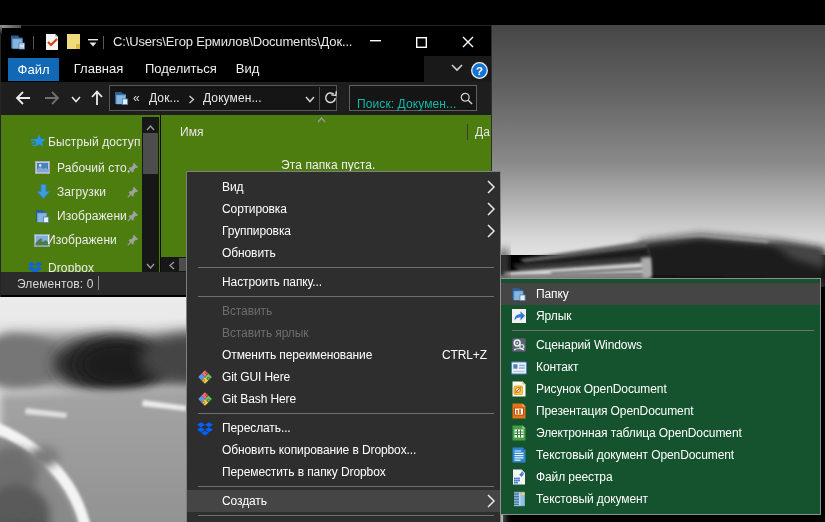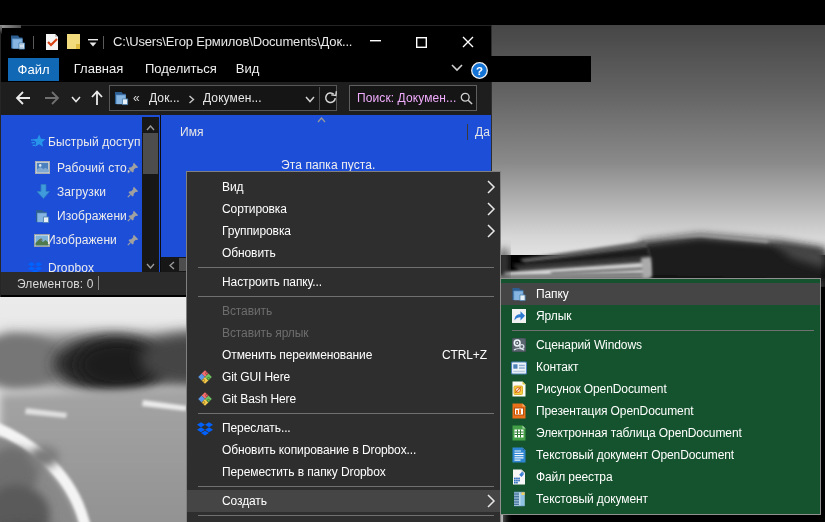--- a/index.html
+++ b/index.html
@@ -2,23 +2,23 @@
 <html><head><meta charset="utf-8">
 <style>
 html,body{margin:0;padding:0;}
 body{width:825px;height:522px;overflow:hidden;position:relative;background:#000;
   font-family:"Liberation Sans",sans-serif;-webkit-font-smoothing:antialiased;}
 #stage{position:absolute;left:0;top:0;width:825px;height:522px;overflow:hidden;margin-top:25px;}
 .abs{position:absolute;}
 
 #win{position:absolute;left:0;top:0;width:491px;height:272px;background:#191919;border-right:1px solid #2e2e2e;}
 #titlebar{position:absolute;left:0;top:0;width:491px;height:31px;background:#000;}
-#tabrow{position:absolute;left:0;top:31px;width:591px;height:26px;background:#000;}
+#tabrow{position:absolute;left:0;top:31px;width:424px;height:26px;background:#000;}
 #toolrow{position:absolute;left:0;top:57px;width:491px;height:33px;background:#1e1e1e;}
-#content{position:absolute;left:0;top:90px;width:491px;height:157px;background:#1d4ed8;overflow:hidden;}
+#content{position:absolute;left:0;top:90px;width:491px;height:157px;background:#4d7c0f;overflow:hidden;}
 #statusbar{position:absolute;left:0;top:247px;width:491px;height:23px;background:#2b2b2b;}
 #winbottom{position:absolute;left:0;top:270px;width:491px;height:2px;background:#000;}
 .ttxt{color:#e8e8e8;font-size:12px;white-space:nowrap;letter-spacing:0.1px;}
 .sep-v{position:absolute;width:1px;background:#5a5a5a;}
 
 .tab{position:absolute;top:0;height:26px;line-height:25px;color:#f0f0f0;font-size:13px;text-align:center;}
 #filetab{position:absolute;left:8px;top:2px;width:51px;height:23px;background:#1168b5;color:#fff;
   font-size:13px;text-align:center;line-height:23px;}
 #addr{position:absolute;left:109px;top:3px;width:228px;height:26px;background:#151515;border:1px solid #575757;box-sizing:border-box;}
 #search{position:absolute;left:349px;top:3px;width:128px;height:26px;background:#151515;border:1px solid #5f5f5f;box-sizing:border-box;}
@@ -211,21 +211,21 @@
       <svg class="abs" style="left:195px;top:10px" width="10" height="7" viewBox="0 0 10 7">
             <path d="M1,1 L5,5.5 L9,1" stroke="#d0d0d0" stroke-width="1.5" fill="none"></path>
           </svg>
       <div class="sep-v" style="left:209px;top:1px;height:23px;background:#4a4a4a"></div>
       <svg class="abs" style="left:213px;top:5px" width="15" height="15" viewBox="0 0 15 15">
         <path d="M10.8,3.2 A4.8,4.8 0 1 0 12.3,7.2" stroke="#d8d8d8" stroke-width="1.5" fill="none"></path>
         <path d="M8.2,3.9 L12.9,4.4 L13.3,0.2" stroke="#d8d8d8" stroke-width="1.4" fill="none"></path>
       </svg>
     </div>
     <div id="search">
-      <div class="ttxt abs" style="left:7px;top:5px;color:#f0abfc">Поиск: Докумен...</div>
+      <div class="ttxt abs" style="left:7px;top:11px;color:#14b8a6">Поиск: Докумен...</div>
       <svg class="abs" style="left:110px;top:6px" width="13" height="13" viewBox="0 0 14 14">
         <circle cx="5.6" cy="5.6" r="4.2" stroke="#cfcfcf" stroke-width="1.4" fill="none"></circle>
         <path d="M8.8,8.8 L13,13" stroke="#cfcfcf" stroke-width="1.6"></path>
       </svg>
     </div>
   </div>
   <div id="content">
 
     <div class="srow" style="top:16px">
       <svg class="abs" style="left:31px;top:3px" width="15" height="15" viewBox="0 0 14 14">

